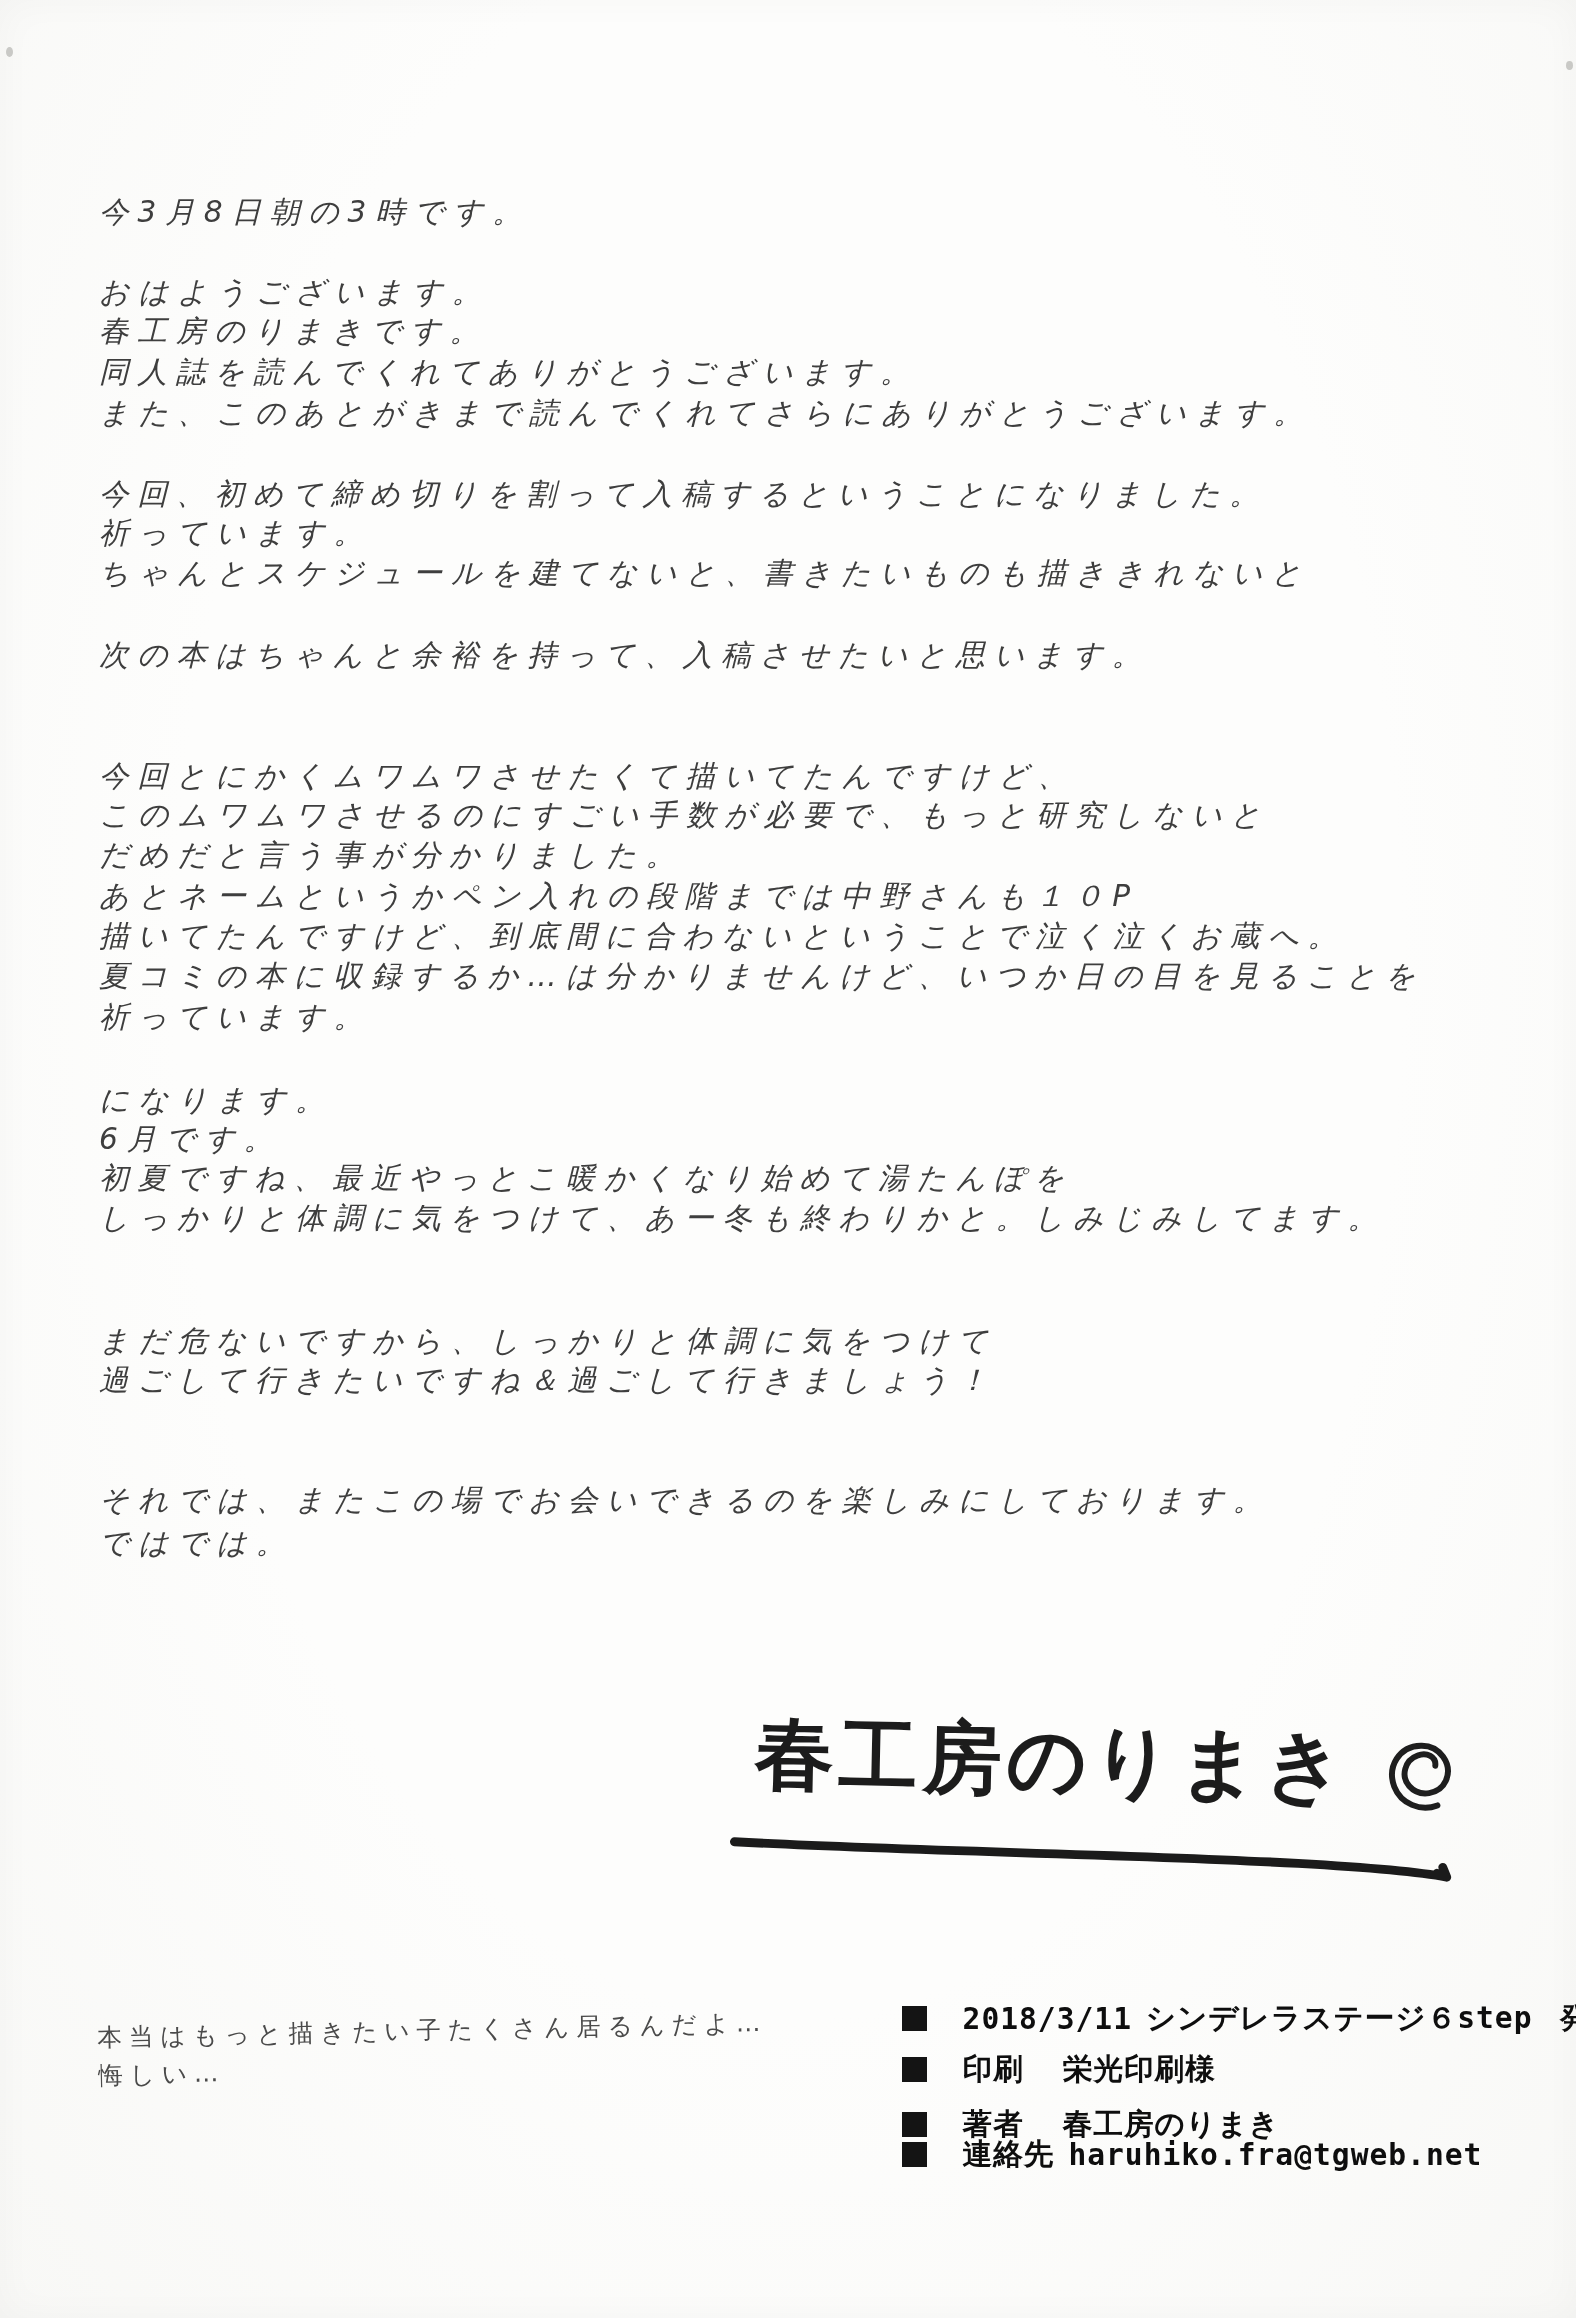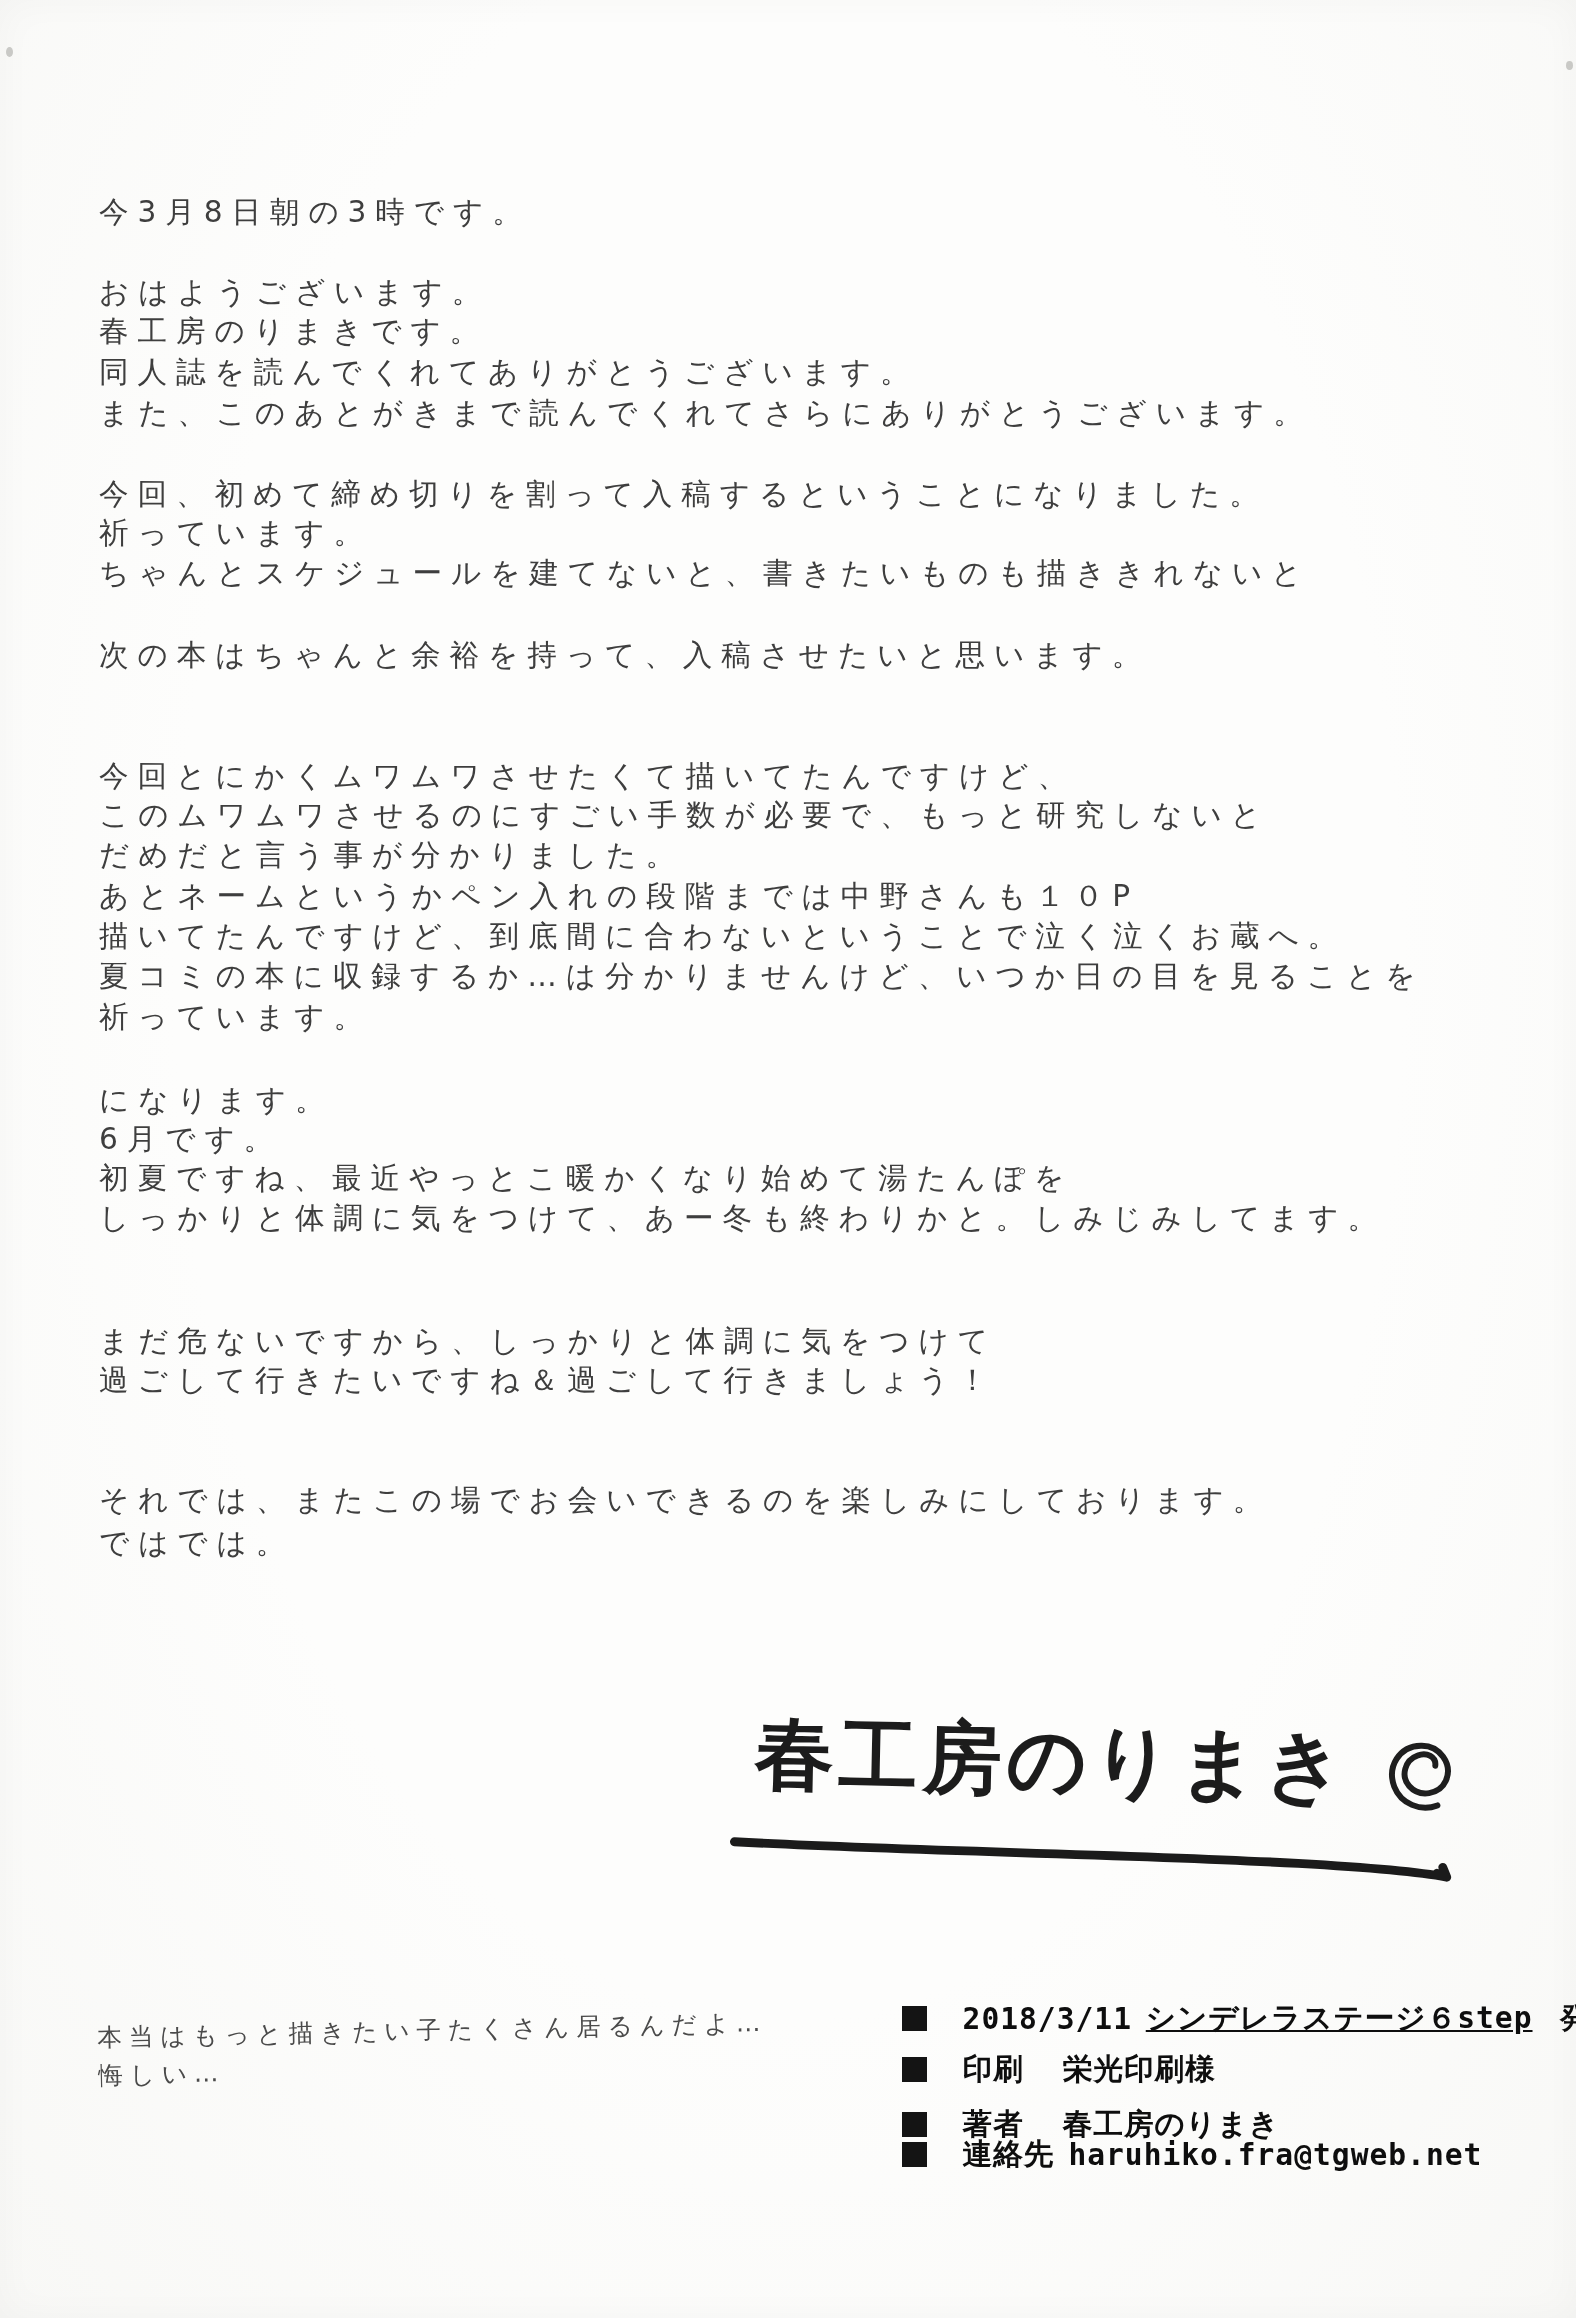--- a/index.html
+++ b/index.html
@@ -14,20 +14,21 @@
   }
   
   .hw{
     position:absolute;
     left:99px;
     font-size:29.6px;
     line-height:39px;
     letter-spacing:8.9px;
     color:#3e3e3e;
     white-space:pre;
+    font-style:italic;
   }
   
   .signature{
     position:absolute;
     left:755px;top:1702px;
     display:flex;align-items:center;
     transform:rotate(1.2deg);
     transform-origin:left center;
   }
   .sig-text{
@@ -54,21 +55,21 @@
     left:902px;
     display:flex;align-items:center;
     font-family:"DejaVu Sans Mono","DejaVu Sans",monospace;
     font-weight:bold;
     font-size:29.6px;
     color:#0e0e0e;
     letter-spacing:1px;
     white-space:pre;
   }
   .sq{width:24.6px;height:24.6px;background:#141414;margin-right:36px;flex:none;}
-  .mr14{margin-right:13.8px;} .mr28{margin-right:27.6px;text-decoration:underline;} .mr40{margin-right:39px;} .mr24{margin-right:14px;}
+  .mr14{margin-right:13.8px;} .mr28{margin-right:27.6px;} .mr40{margin-right:39px;} .mr24{margin-right:14px;}
   
   .speck{position:absolute;background:#c9c9c6;border-radius:50%;}
   .speck.a{left:5.9px;top:47px;width:6.9px;height:9.9px;}
   .speck.b{left:1566px;top:61px;width:6.9px;height:8.9px;}
 </style>
 </head>
 <body>
 
 <div class="page">
 

